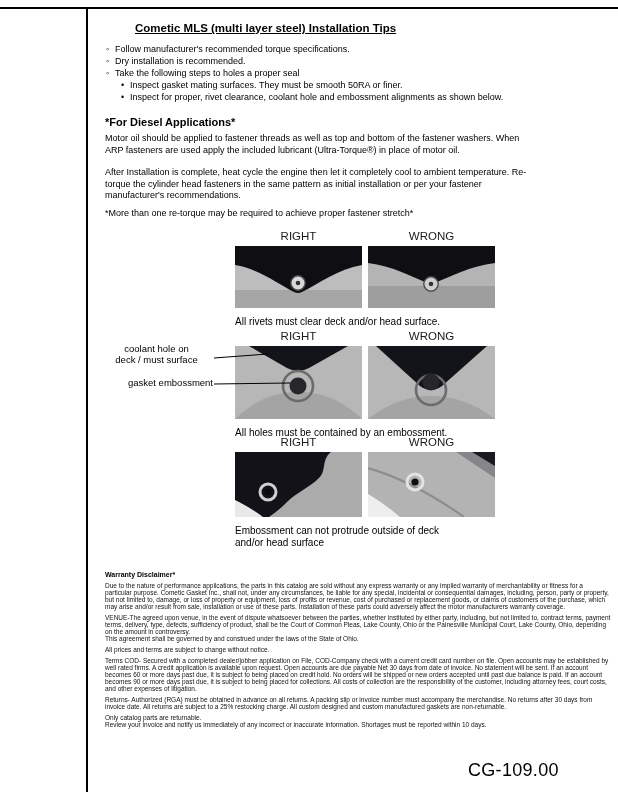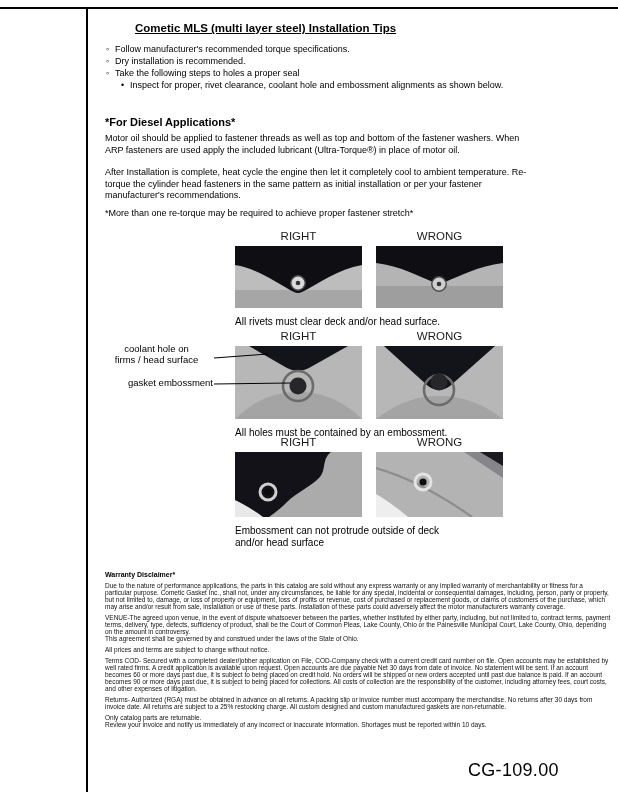--- a/index.html
+++ b/index.html
@@ -33,21 +33,21 @@
   .body-para { font-size:9px; line-height:11.5px; }
   .p1 { left:105px; top:133px; width:424px; }
   .p2 { left:105px; top:167px; width:424px; }
   .p3 { left:105px; top:208px; width:440px; }
 
   .figures { left:235px; top:230px; width:260px; height:318px; }
   .fig-row { position:absolute; left:0; width:260px; }
   .fig-row.r1 { top:0; }
   .fig-row.r2 { top:100px; }
   .fig-row.r3 { top:206px; }
-  .fig-pair { display:flex; gap:14px; }
+  .fig-pair { display:flex; gap:6px; }
   .fig-cell { width:127px; }
   .fig-label { text-align:center; font-size:11.5px; color:#1a1a1a; margin-bottom:2px; height:14px; }
   .fig-img { display:block; width:127px; }
   .fig-caption { font-size:10px; margin-top:8px; color:#000; }
   .fig-row.r3 .fig-caption { width:220px; line-height:12px; }
 
   .callout { text-align:right; font-size:9.5px; line-height:11px; color:#000; }
   .callout-coolant { left:100px; top:343px; width:113px;text-align:center; }
   .callout-emboss { left:100px; top:377px; width:113px; }
   .pointer-lines { left:214px; top:348px; width:88px; height:40px; pointer-events:none; }
@@ -64,20 +64,21 @@
 
 <div class="abs rule-top"></div>
 <div class="abs rule-left"></div>
 
 <h1 class="abs title">Cometic MLS (multi layer steel) Installation Tips</h1>
 
 <ul class="abs tips">
   <li class="lvl1">Follow manufacturer's recommended torque specifications.</li>
   <li class="lvl1">Dry installation is recommended.</li>
   <li class="lvl1">Take the following steps to holes a proper seal</li>
+  <li class="lvl2">Inspect gasket mating surfaces.  They must be smooth 50RA or finer.</li>
   <li class="lvl2">Inspect for proper, rivet clearance, coolant hole and embossment alignments as shown below.</li>
 </ul>
 
 <h2 class="abs diesel-heading">*For Diesel Applications*</h2>
 <p class="abs body-para p1">Motor oil should be applied to fastener threads as well as top and bottom of the fastener washers. When ARP fasteners are used apply the included lubricant (Ultra-Torque®) in place of motor oil.</p>
 <p class="abs body-para p2">After Installation is complete, heat cycle the engine then let it completely cool to ambient temperature. Re-torque the cylinder head fasteners in the same pattern as initial installation or per your fastener manufacturer's recommendations.</p>
 <p class="abs body-para p3">*More than one re-torque may be required to achieve proper fastener stretch*</p>
 
 <div class="abs figures">
 
@@ -158,21 +159,21 @@
         </svg>
       </div>
     </div>
     <div class="fig-caption">Embossment can not protrude outside of deck and/or head surface</div>
   </div>
 
 </div>
 
 <div class="abs callout callout-coolant">
   <div>coolant hole on</div>
-  <div>firms / head surface</div>
+  <div>deck / must surface</div>
 </div>
 <div class="abs callout callout-emboss">gasket embossment</div>
 
 <svg class="abs pointer-lines" viewBox="0 0 88 40">
   <line x1="0" y1="10" x2="54" y2="6" stroke="#000" stroke-width="1"></line>
   <line x1="0" y1="36" x2="76" y2="35" stroke="#000" stroke-width="1"></line>
 </svg>
 
 <div class="abs warranty">
   <div class="warranty-heading">Warranty Disclaimer*</div>

